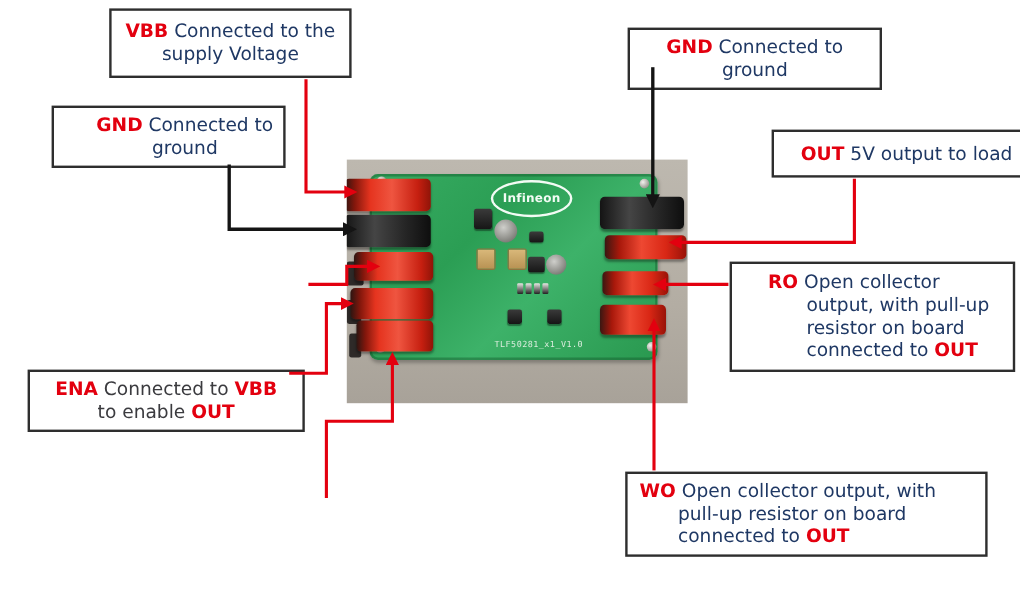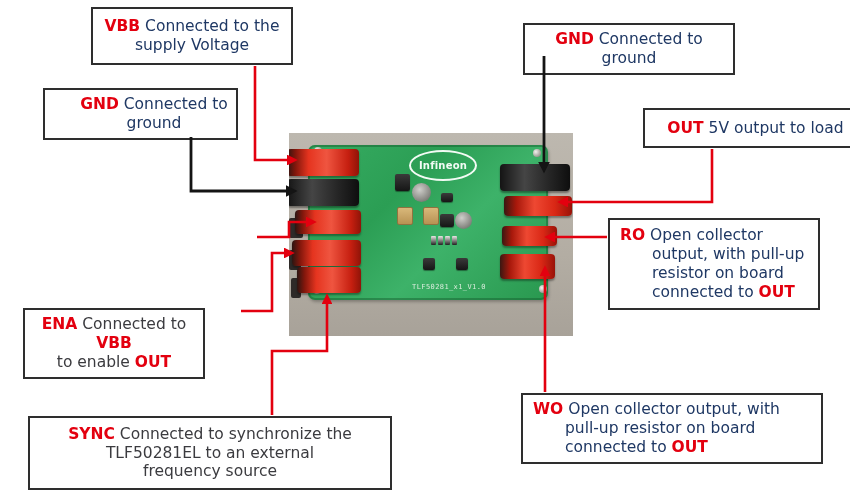--- a/index.html
+++ b/index.html
@@ -101,40 +101,35 @@
     <div class="txt"><span class="em">VBB</span><span> Connected to the
 supply Voltage</span></div>
   </div>
 
   <div class="callout center navy" style="left:43px;top:88px;width:195px;min-height:49px;padding-left:27px;">
     <div class="txt"><span class="em">GND</span><span> Connected to
 ground</span></div>
   </div>
 
 
-  <div class="callout center dark" style="left:23px;top:308px;width:182px;min-height:52px;">
+  <div class="callout center dark" style="left:23px;top:308px;width:231px;min-height:52px;">
     <div class="txt"><span class="em">ENA</span><span> Connected to </span><span class="em">VBB</span><span>
 to enable </span><span class="em">OUT</span></div>
   </div>
 
-  <div class="callout center dark" style="left:28px;top:416px;width:364px;min-height:74px;">
-    <div class="txt"><span class="em">SYNC</span><span> Connected to synchronize the
-TLF50281EL to an external
-frequency source</span></div>
-  </div>
 
   <div class="callout center navy" style="left:523px;top:23px;width:212px;min-height:34px;">
     <div class="txt"><span class="em">GND</span><span> Connected to ground</span></div>
   </div>
 
   <div class="callout center navy" style="left:600px;top:108px;width:225px;min-height:40px;margin-left:43px;">
     <div class="txt"><span class="em">OUT</span><span> 5V output to load</span></div>
   </div>
 
-  <div class="callout hang navy" style="left:608px;top:218px;width:212px;min-height:92px;">
+  <div class="callout hang navy" style="left:608px;top:218px;width:238px;min-height:92px;padding-left:20px;">
     <div class="txt"><span class="em">RO</span><span> Open collector
 output, with pull-up
 resistor on board
 connected to </span><span class="em">OUT</span></div>
   </div>
 
   <div class="callout hang navy" style="left:473px;top:393px;width:302px;min-height:67px;margin-left:48px;">
     <div class="txt"><span class="em">WO</span><span> Open collector output, with
 pull-up resistor on board
 connected to </span><span class="em">OUT</span></div>

